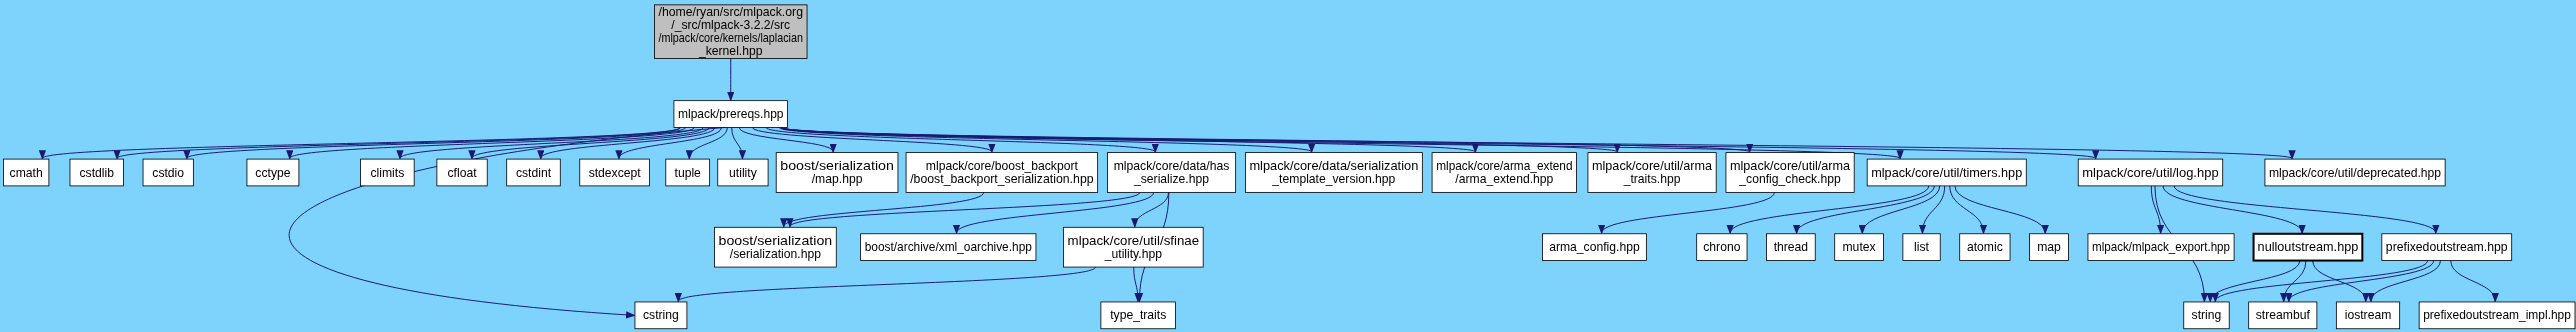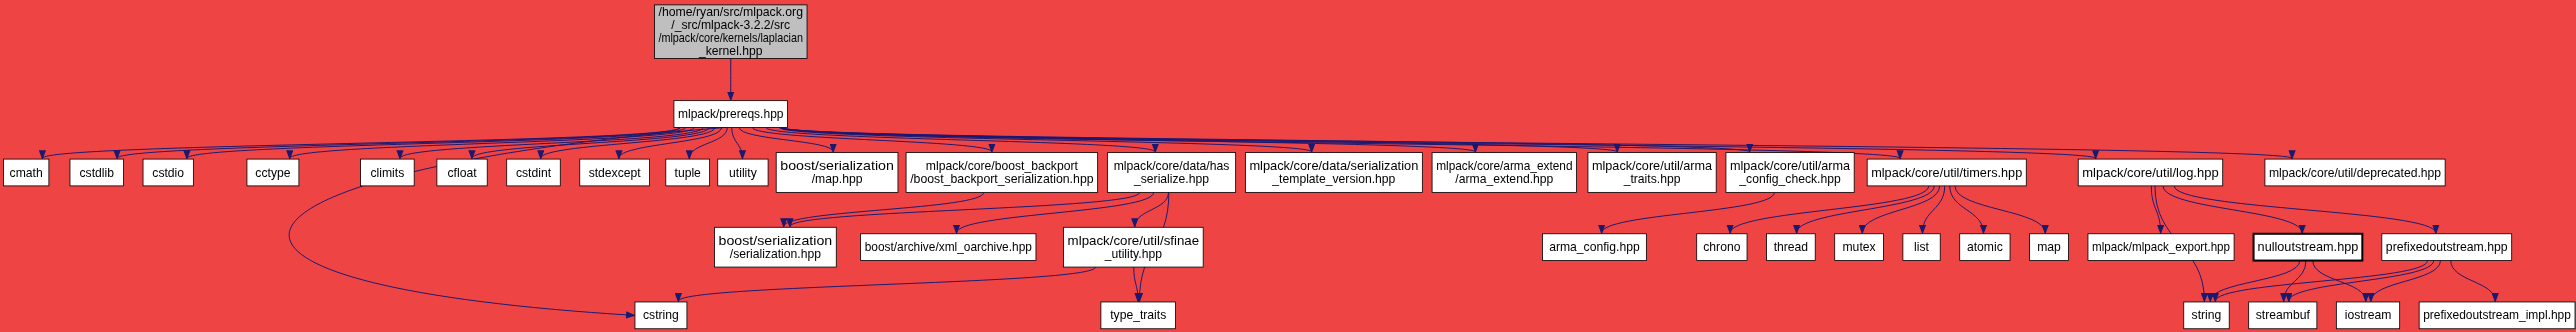--- a/index.html
+++ b/index.html
@@ -4,21 +4,21 @@
 <style>
   html, body {
     margin: 0;
     padding: 0;
     background: #ffffff;
   }
   #graph-wrap {
     position: relative;
     width: 2576px;
     height: 332px;
-    background: #ef4444;
+    background: #7dd3fc;
     font-family: "Liberation Sans", sans-serif;
   }
   #graph-svg {
     display: block;
     width: 2576px;
     height: 332px;
   }
   .node-label {
     font-family: "Liberation Sans", sans-serif;
     font-size: 15px;

